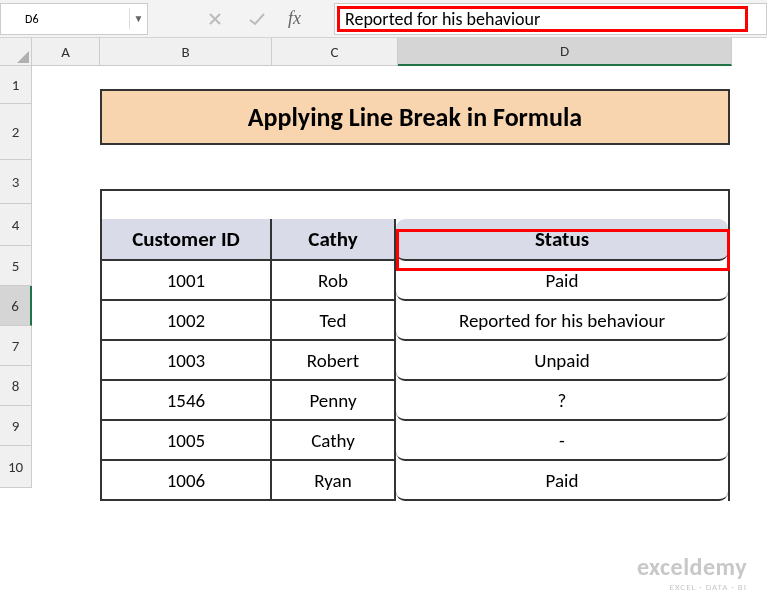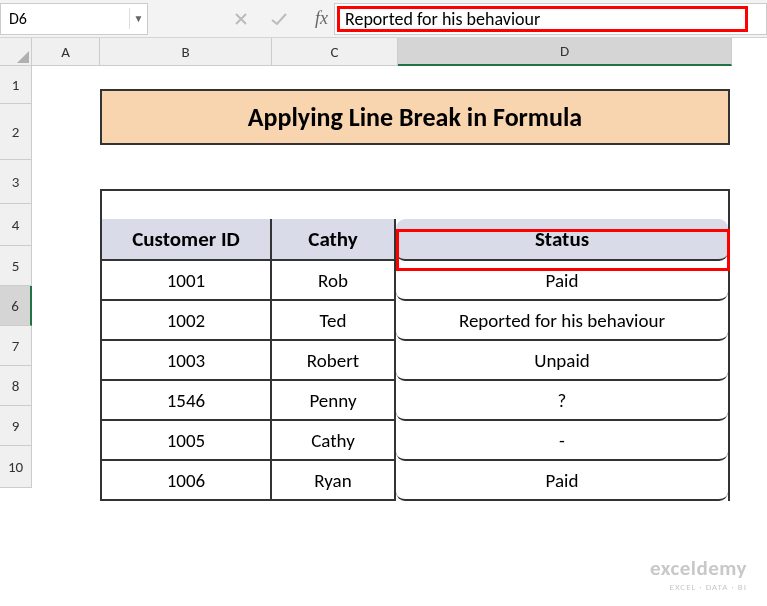--- a/index.html
+++ b/index.html
@@ -1,24 +1,24 @@
 <!DOCTYPE html>
 <html><head>
   <meta charset="utf-8">
   <style>
     * { box-sizing: border-box; margin: 0; padding: 0; }
     body { font-family: Calibri, Arial, sans-serif; background: #fff; width: 767px; height: 606px; overflow: hidden; position: relative; }
     
     .formula-bar { display: flex; align-items: center; height: 38px; background: #f3f3f3; border-bottom: 1px solid #d4d4d4; }
     .name-box-wrap { display: flex; align-items: center; width: 148px; height: 32px; background: #fff; border: 1px solid #ccc; margin: 2px 0; }
-    .name-box { padding-left: 8px; font-size: 16px; flex: 1; }
+    .name-box { padding-left: 24px; font-size: 12px; flex: 1; }
     .name-box-dd { width: 18px; text-align: center; color: #666; font-size: 10px; border-left: 1px solid #ddd; padding: 4px 0; }
     .fb-spacer { flex: 0 0 60px; }
     .fb-buttons { display: flex; align-items: center; gap: 0; }
-    .fb-btn { width: 40px; height: 28px; display: flex; align-items: center; justify-content: flex-end; color: #999; }
+    .fb-btn { width: 40px; height: 28px; display: flex; align-items: center; justify-content: flex-start; color: #999; }
     .fb-fx { font-style: italic; font-family: "Times New Roman", serif; color: #666; font-size: 18px; }
     .formula-input { flex: 1; height: 32px; background: #fff; border: 1px solid #ccc; margin: 2px 0 2px 6px; padding-left: 10px; font-size: 18px; display: flex; align-items: center; position: relative; }
     .formula-highlight { position: absolute; left: 2px; top: 2px; right: 18px; bottom: 2px; border: 3px solid #ff0000; pointer-events: none; }
     .corner { width: 32px; height: 28px; background: #f0f0f0; border-right: 1px solid #ccc; border-bottom: 1px solid #ccc; position: relative; }
     .corner::after { content: ""; position: absolute; right: 2px; bottom: 2px; border-left: 12px solid transparent; border-bottom: 12px solid #b0b0b0; }
     
     .grid-wrap { position: relative; }
     .col-headers { display: flex; height: 28px; }
     .row-headers { position: absolute; left: 0; top: 28px; }
     
@@ -38,21 +38,21 @@
     .t-row { display: flex; }
     .t-cell { border-right: 2px solid #333; border-bottom: 2px solid #333; display: flex; align-items: center; justify-content: center; font-size: 19px; height: 40px; }
     .t-cell:last-child { border-right: none; }
     .t-row .t-cell.c1 { width: 170px; } .t-row .t-cell.c2 { width: 124px; } .t-row .t-cell.c3 { width: 332px; border-radius: 9px; }
     .t-header { background: #d9dce8; font-weight: bold; font-size: 21px; height: 42px; margin-top: 28px; }
     .table-wrap { border-right: 2px solid #333; }
     
     .d6-highlight { position: absolute; border: 3px solid #ff0000; pointer-events: none; }
     
     .watermark { position: absolute; right: 20px; bottom: 14px; text-align: right; color: #c8c8c8; font-size: 13px; }
-    .watermark .w1 { font-size: 21px; font-weight: bold; letter-spacing: 0.5px; }
+    .watermark .w1 { font-size: 24px; font-weight: bold; letter-spacing: 0.5px; }
     .watermark .w2 { font-size: 9px; letter-spacing: 1px; }
   </style>
 </head>
 <body>
 
 <div class="formula-bar">
   <div class="name-box-wrap">
     <div class="name-box">D6</div>
     <div class="name-box-dd">▼</div>
   </div>

